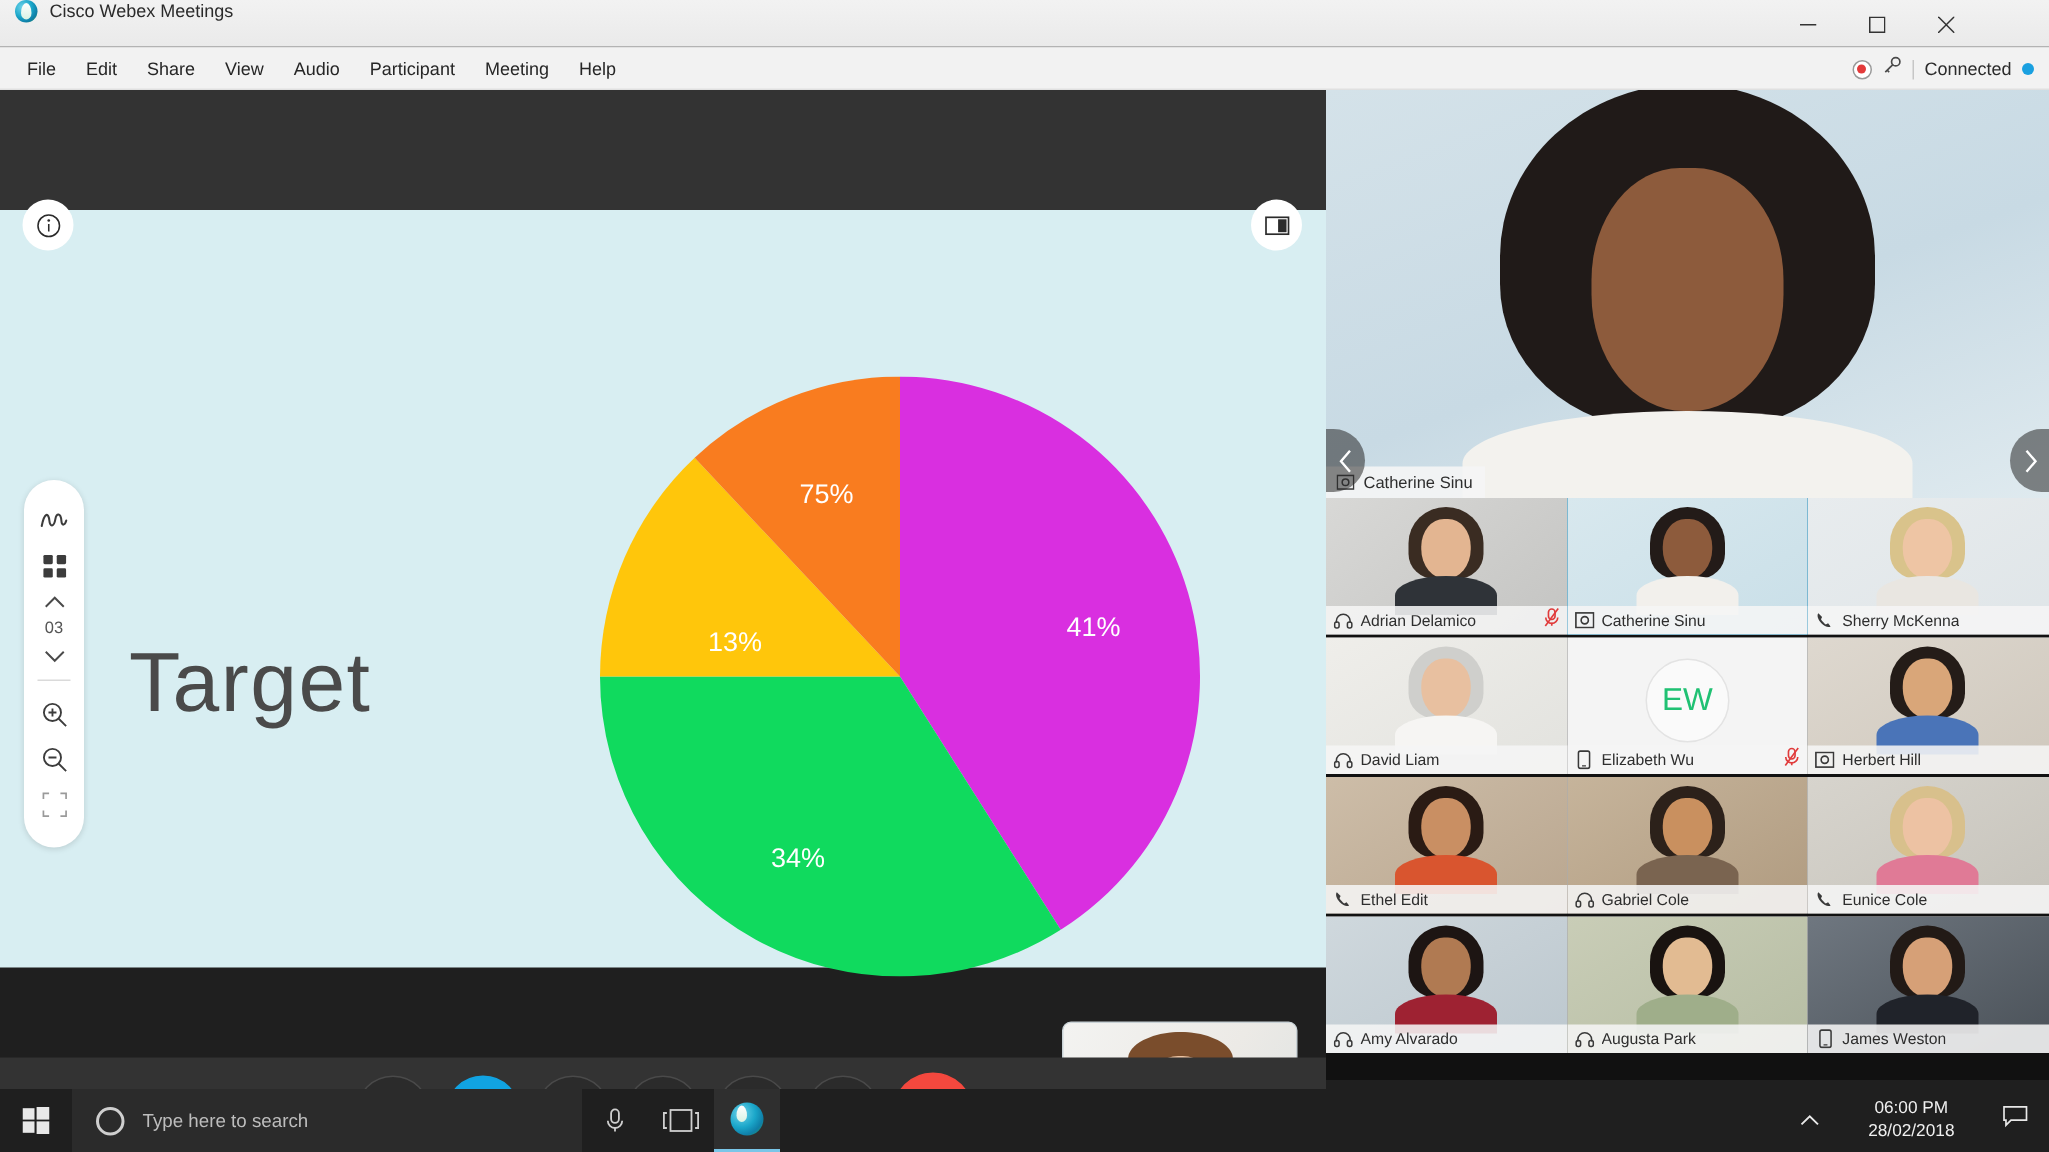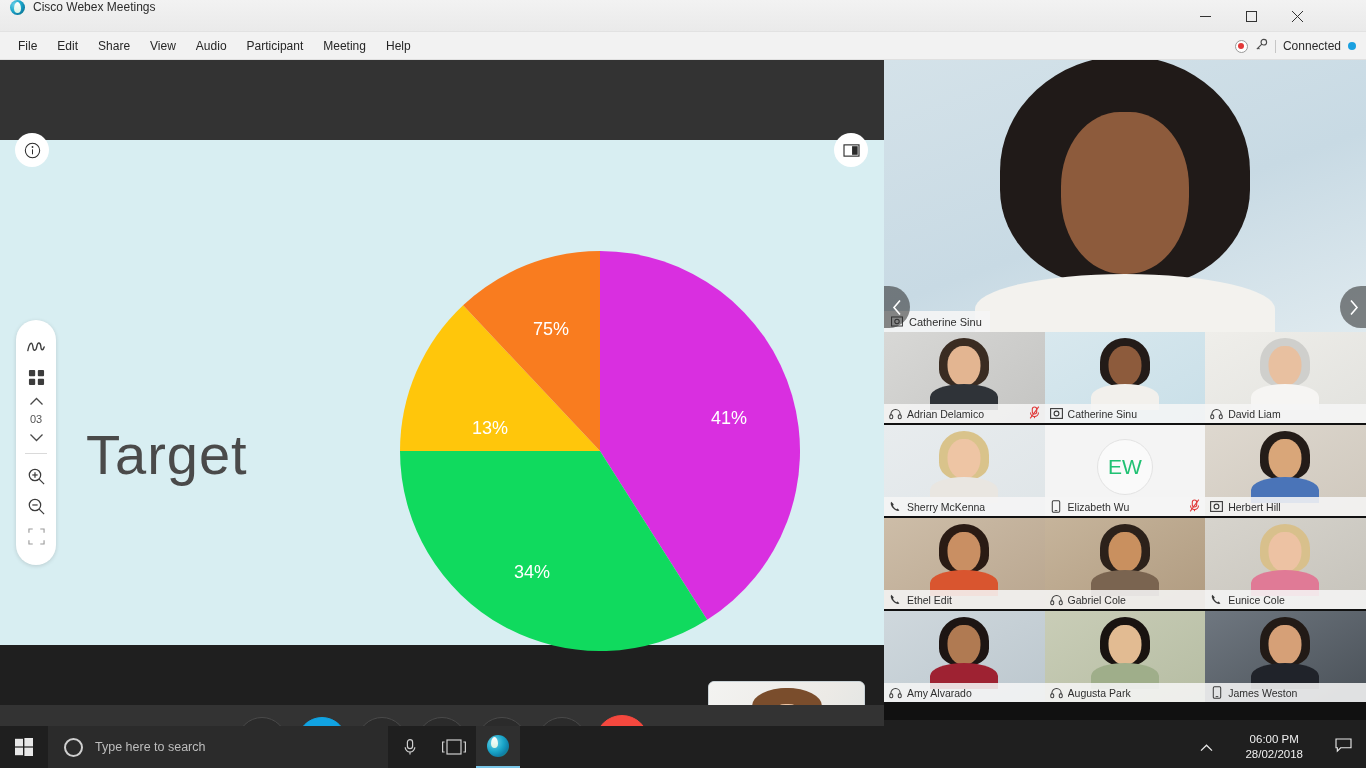--- a/index.html
+++ b/index.html
@@ -423,51 +423,51 @@
                 <rect x="0.6" y="0.6" width="11.8" height="9.8" fill="none" stroke="#3a3a3a" stroke-width="1.1"></rect>
                 <circle cx="6.5" cy="5.5" r="2.4" fill="none" stroke="#3a3a3a" stroke-width="1.1"></circle>
               </svg>
             </span>
         <span class="nm">Catherine Sinu</span>
 
       </div>
         </div>
         <div class="cell">
           <div class="face">
+          <div class="bg" style="background:linear-gradient(150deg,#e8ecee,#dfe5e8)"></div>
+          <div class="hair" style="width:50px;height:48px;top:6px;background:#d9c38b"></div>
+          <div class="head" style="width:33px;height:40px;top:14px;background:#eec5a4;border-radius:46% 46% 50% 50%"></div>
+          <div class="body" style="width:68px;height:26px;top:52px;background:#e9e6e1"></div>
+        </div>
+      <div class="namebar">
+        <span class="dev-ic">
+              <svg width="13" height="13" viewBox="0 0 14 14">
+                <path d="M2.4 2 C1.2 3.4 2 6.4 4.4 9 C6.9 11.6 9.8 12.6 11.2 11.4 L9.4 9.2 L7.7 10 C6.6 9.2 5 7.6 4.3 6.3 L5.1 4.6 Z" fill="#3a3a3a"></path>
+              </svg>
+            </span>
+        <span class="nm">Sherry McKenna</span>
+
+      </div>
+        </div>
+        <div class="cell">
+          <div class="face">
           <div class="bg" style="background:linear-gradient(150deg,#efeeea,#e2e2de)"></div>
           <div class="hair" style="width:50px;height:48px;top:6px;background:#cfcfcc"></div>
           <div class="head" style="width:33px;height:40px;top:14px;background:#e8c0a0;border-radius:46% 46% 50% 50%"></div>
           <div class="body" style="width:68px;height:26px;top:52px;background:#f6f5f3"></div>
         </div>
       <div class="namebar">
         <span class="dev-ic">
               <svg width="13" height="12" viewBox="0 0 14 13">
                 <path d="M2 8 V6.6 a5 5 0 0 1 10 0 V8" fill="none" stroke="#3a3a3a" stroke-width="1.1"></path>
                 <rect x="0.8" y="7.2" width="3.2" height="4.4" rx="1.4" fill="none" stroke="#3a3a3a" stroke-width="1.1"></rect>
                 <rect x="10" y="7.2" width="3.2" height="4.4" rx="1.4" fill="none" stroke="#3a3a3a" stroke-width="1.1"></rect>
               </svg>
             </span>
         <span class="nm">David Liam</span>
-
-      </div>
-        </div>
-        <div class="cell">
-          <div class="face">
-          <div class="bg" style="background:linear-gradient(150deg,#e8ecee,#dfe5e8)"></div>
-          <div class="hair" style="width:50px;height:48px;top:6px;background:#d9c38b"></div>
-          <div class="head" style="width:33px;height:40px;top:14px;background:#eec5a4;border-radius:46% 46% 50% 50%"></div>
-          <div class="body" style="width:68px;height:26px;top:52px;background:#e9e6e1"></div>
-        </div>
-      <div class="namebar">
-        <span class="dev-ic">
-              <svg width="13" height="13" viewBox="0 0 14 14">
-                <path d="M2.4 2 C1.2 3.4 2 6.4 4.4 9 C6.9 11.6 9.8 12.6 11.2 11.4 L9.4 9.2 L7.7 10 C6.6 9.2 5 7.6 4.3 6.3 L5.1 4.6 Z" fill="#3a3a3a"></path>
-              </svg>
-            </span>
-        <span class="nm">Sherry McKenna</span>
 
       </div>
         </div>
         <div class="cell">
           <div class="face">
             <div class="bg" style="background:#f4f4f4"></div>
           </div>
                <div class="avatar-initials">EW</div>
       <div class="namebar">
         <span class="dev-ic">

